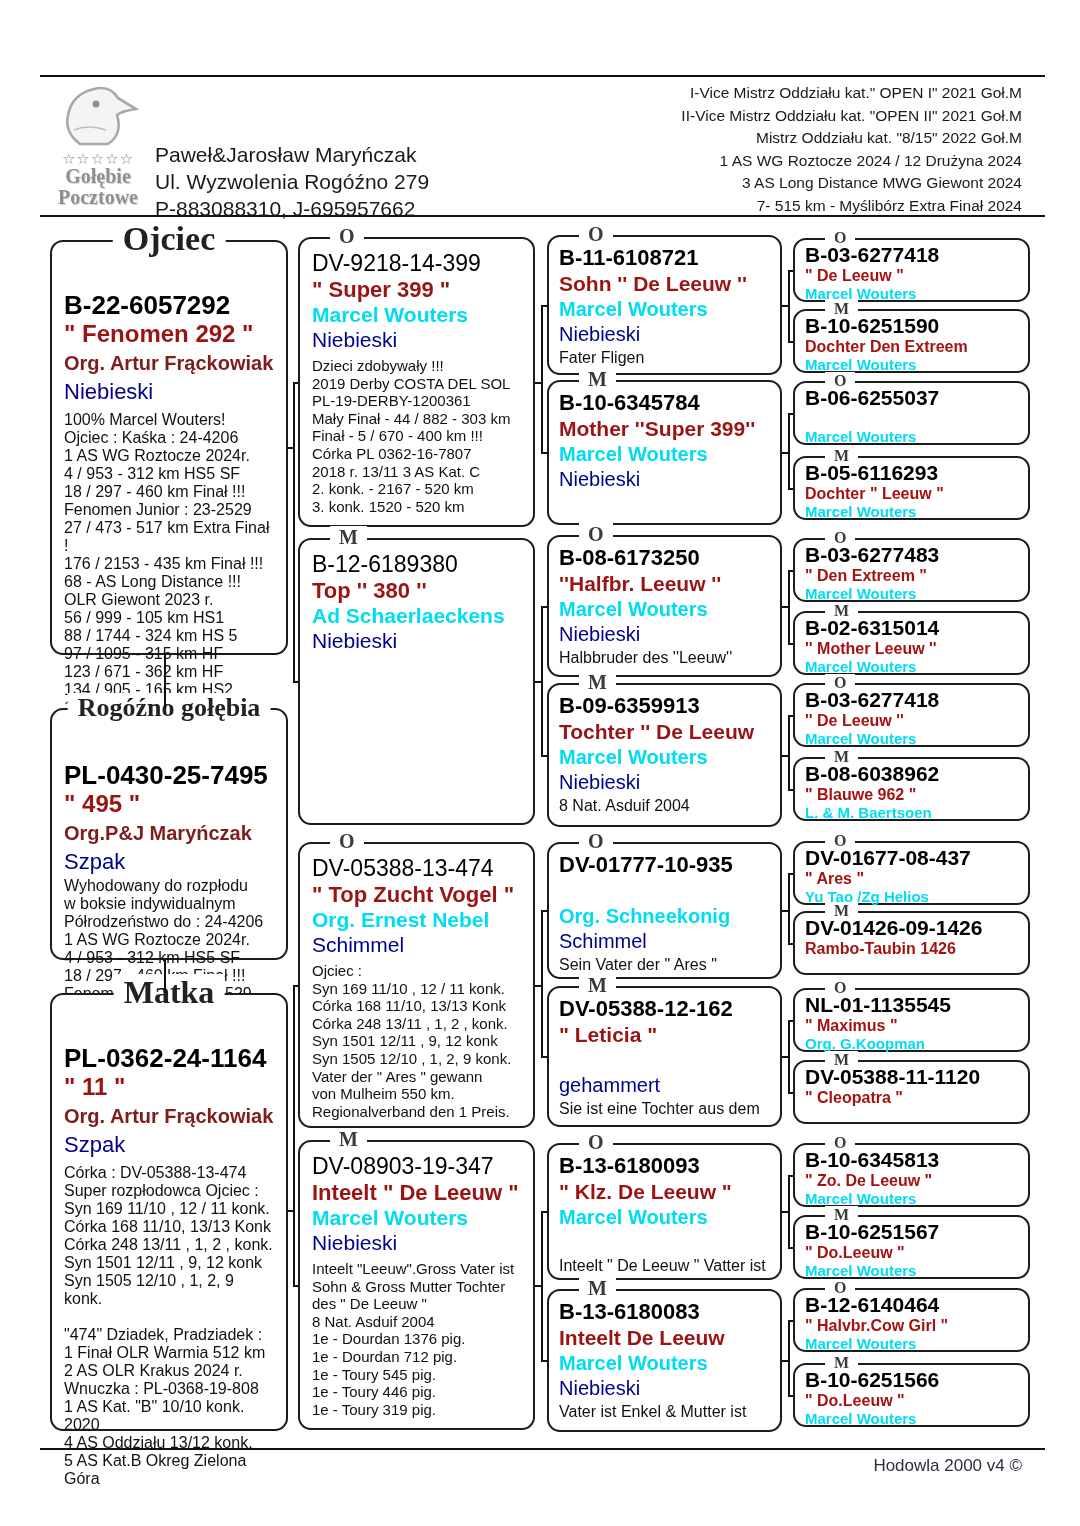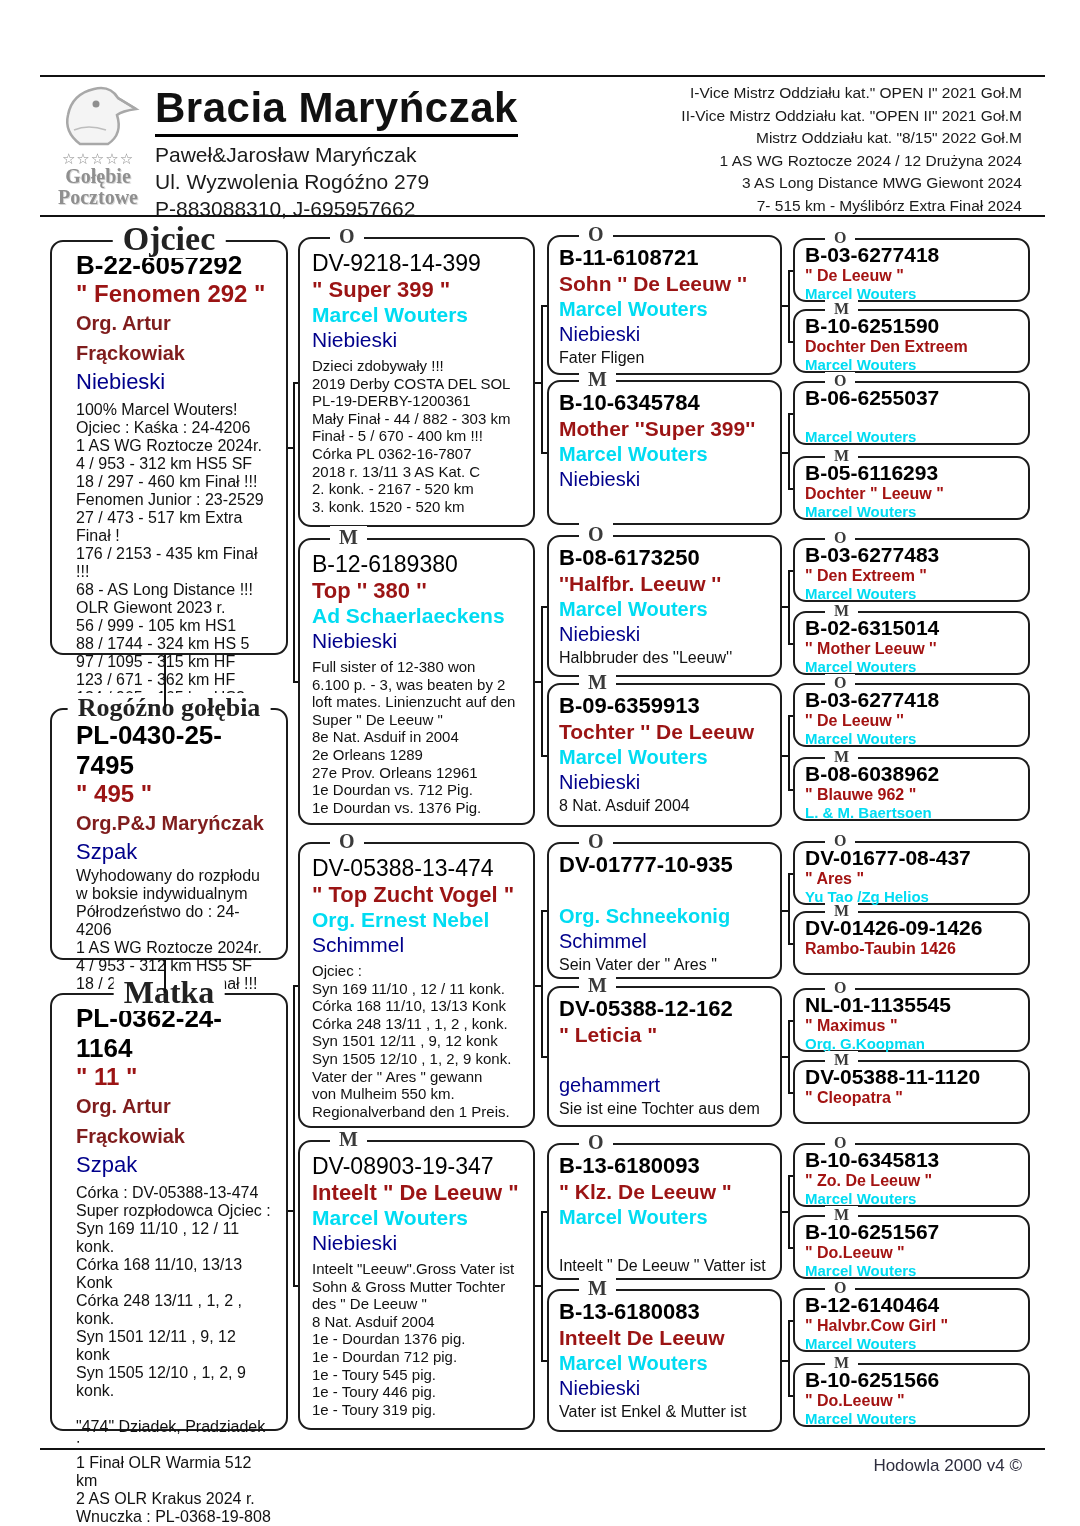--- a/index.html
+++ b/index.html
@@ -21,21 +21,21 @@
 
   
   .box{position:absolute;background:#fff;border:2px solid #1c1c1c;border-radius:13px;
        box-sizing:border-box;}
   .legend{position:absolute;background:#fff;padding:0 10px;font-family:"Liberation Serif",serif;
           font-weight:bold;color:#222;white-space:nowrap;}
   .legend.center{left:50%;transform:translateX(-50%);}
   .mark{position:absolute;top:-14px;left:30px;background:#fff;padding:0 9px;
         font-family:"Liberation Serif",serif;font-weight:bold;font-size:20px;color:#3a3a3a;}
 
-  .pad1{padding:8px 12px 0 24px;}
+  .pad1{padding:8px 12px 0 12px;margin-top:40px;}
   .id1{font-size:26px;font-weight:bold;line-height:30px;color:#000;}
   .nm1{font-size:24px;font-weight:bold;line-height:28px;color:#9b1414;min-height:28px;}
   .br1{font-size:20px;font-weight:bold;line-height:30px;color:#7f1d1d;min-height:26px;}
   .cl1{font-size:22px;line-height:28px;color:#00008b;min-height:28px;}
   .bd1{font-size:16px;line-height:18px;color:#111;margin-top:5px;white-space:pre-line;}
 
   .pad2{padding:10px 12px 0 12px;}
   .id2{font-size:23px;font-weight:normal;line-height:28px;color:#000;}
   .nm2{font-size:22px;font-weight:bold;line-height:26px;color:#9b1414;min-height:26px;}
   .br2{font-size:21px;font-weight:bold;line-height:24px;color:#00dcf2;min-height:24px;}
@@ -72,21 +72,20 @@
       <path d="M30 62 Q14 50 18 33 Q22 12 44 7 Q60 3 68 16 L86 27 Q72 29 67 33 Q73 52 58 62 Z" fill="#f4f4f4" stroke="#a8a8a8" stroke-width="2.5"></path>
       <circle cx="46" cy="22" r="3.5" fill="#8f8f8f"></circle>
       <path d="M68 16 L86 27" stroke="#a8a8a8" stroke-width="2.5" fill="none"></path>
       <path d="M24 48 Q38 42 56 48" stroke="#bdbdbd" stroke-width="1.5" fill="none"></path>
     </svg>
     <div class="stars">☆☆☆☆☆</div>
     <div class="lt">Gołębie</div>
     <div class="lt">Pocztowe</div>
   </div>
 
-  <div class="title">Bracia Maryńczak</div>
   <div class="sub" style="top:143px;">Paweł&amp;Jarosław Maryńczak</div>
   <div class="sub" style="top:170px;">Ul. Wyzwolenia  Rogóźno 279</div>
   <div class="sub" style="top:197px;">P-883088310, J-695957662</div>
   <div class="ach">I-Vice Mistrz Oddziału kat." OPEN I" 2021 Goł.M
 II-Vice Mistrz Oddziału kat. "OPEN II" 2021 Goł.M
 Mistrz Oddziału kat. "8/15" 2022 Goł.M
 1 AS WG Roztocze 2024  /  12 Drużyna 2024
 3 AS Long Distance MWG Giewont 2024
 7- 515 km - Myślibórz Extra Finał 2024</div>
 
@@ -177,29 +176,20 @@
 3. konk. 1520 - 520 km</div>
     </div>
   </div>
   <div class="box c2" style="top:538px;height:287px;">
     <span class="mark">M</span>
     <div class="pad2">
       <div class="id2">B-12-6189380</div>
       <div class="nm2">Top '' 380 ''</div>
       <div class="br2">Ad Schaerlaeckens</div>
       <div class="cl2">Niebieski</div>
-      <div class="bd2">Full sister of 12-380 won
-6.100 p. - 3, was beaten by 2
-loft mates. Linienzucht auf den
-Super " De Leeuw "
-8e Nat. Asduif in 2004
-2e Orleans 1289
-27e Prov. Orleans 12961
-1e Dourdan vs. 712 Pig.
-1e Dourdan vs. 1376 Pig.</div>
     </div>
   </div>
   <div class="box c2" style="top:842px;height:286px;">
     <span class="mark">O</span>
     <div class="pad2">
       <div class="id2">DV-05388-13-474</div>
       <div class="nm2">" Top Zucht Vogel "</div>
       <div class="br2">Org. Ernest Nebel</div>
       <div class="cl2">Schimmel</div>
       <div class="bd2">Ojciec :

